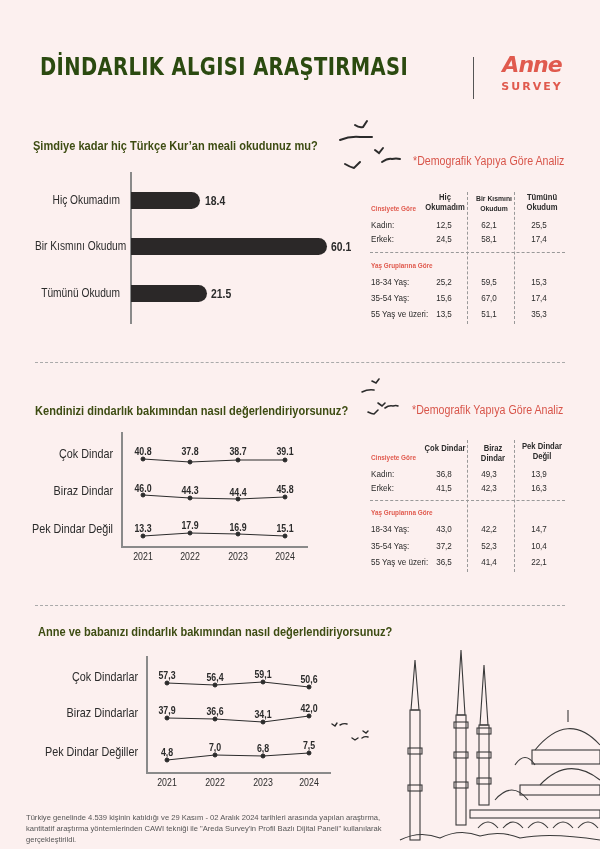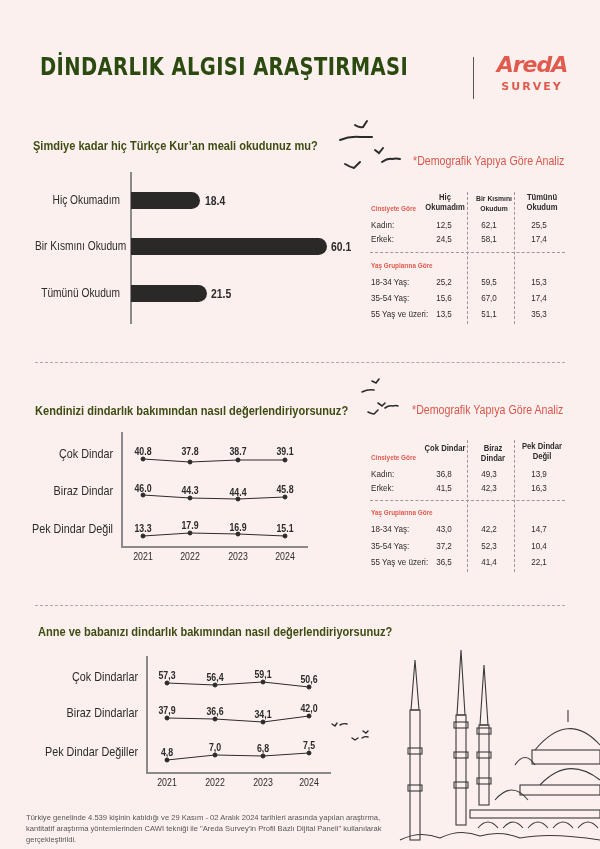--- a/index.html
+++ b/index.html
@@ -95,21 +95,21 @@
       left: 26px; top: 812px; width: 380px;
       font-size: 7.6px; line-height: 11px; color: #555;
     }
     svg { overflow: visible; }
   </style>
 </head>
 <body>
 
 <div class="abs title">DİNDARLIK ALGISI ARAŞTIRMASI</div>
 <div class="abs title-divider"></div>
-<div class="abs logo-main">AredA</div>
+<div class="abs logo-main">Anne</div>
 <div class="abs logo-sub">SURVEY</div>
 
 <svg class="abs" style="left:330px;top:110px" width="90" height="80">
   <g fill="none" stroke="#2b2b2b" stroke-width="2" stroke-linecap="round">
     <path d="M25 15 q4 3 8 2 l4 -6"></path>
     <path d="M10 30 q10 -4 20 -3 q8 0 12 0"></path>
     <path d="M45 40 l4 3 l4 -5"></path>
     <path d="M15 54 q5 3 9 4 l6 -6"></path>
     <path d="M52 52 q6 -4 10 -3 q4 -1 8 0"></path>
   </g>

